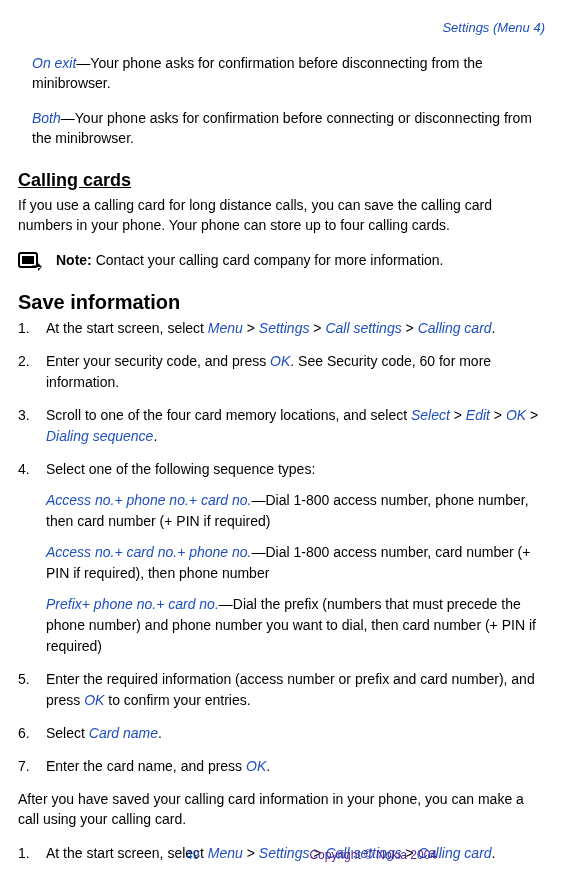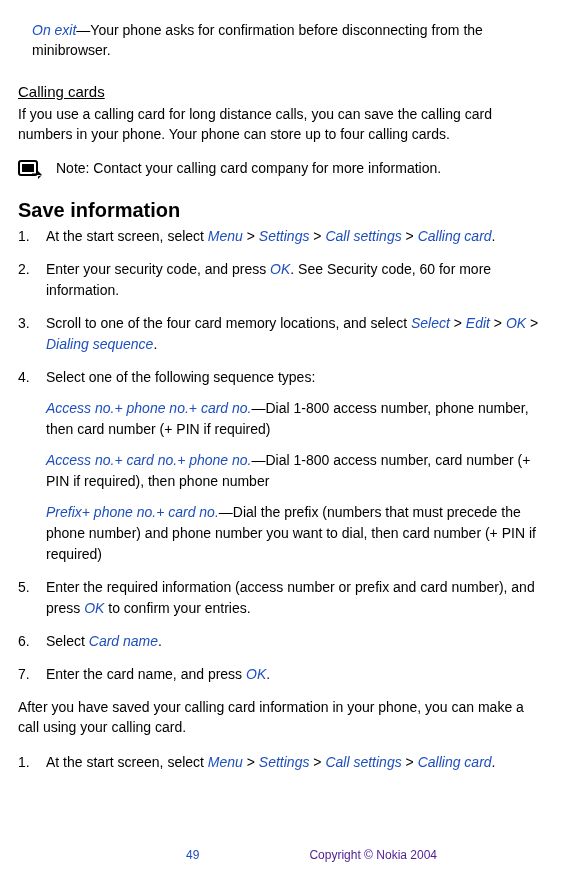--- a/index.html
+++ b/index.html
@@ -33,22 +33,22 @@
   .indent {
     margin-left: 14px;
   }
   .term {
     color: #1e4fbf;
     font-style: italic;
     font-weight: 500;
     text-align: right;
   }
   h2 {
-    font-size: 15px;
-    font-weight: 400;
+    font-size: 18px;
+    font-weight: 700;
     margin: 22px 0 4px 0;
     text-decoration: underline;
   }
   h3 {
     font-size: 20px;
     font-weight: 700;
     margin: 14px 0 2px 0;
   }
   .note-row {
     display: flex;
@@ -58,21 +58,21 @@
   }
   .note-icon {
     flex: 0 0 auto;
     margin-top: 2px;
   }
   .note-text {
     flex: 1 1 auto;
     line-height: 1.45;
   }
   .note-label {
-    font-weight: 400;
+    font-weight: 700;
   }
   ol.steps {
     list-style: none;
     padding: 0;
     margin: 4px 0 0 0;
   }
   ol.steps > li {
     display: flex;
     gap: 10px;
     margin-bottom: 12px;
@@ -110,23 +110,25 @@
   }
   .footer .copyright {
     color: #4c1d95;
   }
 </style>
 </head>
 <body>
 
 <div class="page">
 
+  <div class="breadcrumb">Settings (Menu 4)</div>
 
   <div id="intro-options">
       <div class="body-text indent"><span class="term">On exit</span><span>—Your phone asks for confirmation before disconnecting from the minibrowser.</span></div>
+      <div class="body-text indent"><span class="term">Both</span><span>—Your phone asks for confirmation before connecting or disconnecting from the minibrowser.</span></div>
     </div>
 
   <h2>Calling cards</h2>
   <div class="body-text">If you use a calling card for long distance calls, you can save the calling card numbers in your phone. Your phone can store up to four calling cards.</div>
 
   <div class="note-row">
     <span class="note-icon">
       <svg width="28" height="22" viewBox="0 0 28 22">
         <rect x="1" y="1" width="18" height="14" rx="2" fill="none" stroke="#000" stroke-width="2"></rect>
         <rect x="4" y="4" width="12" height="8" fill="#000"></rect>

